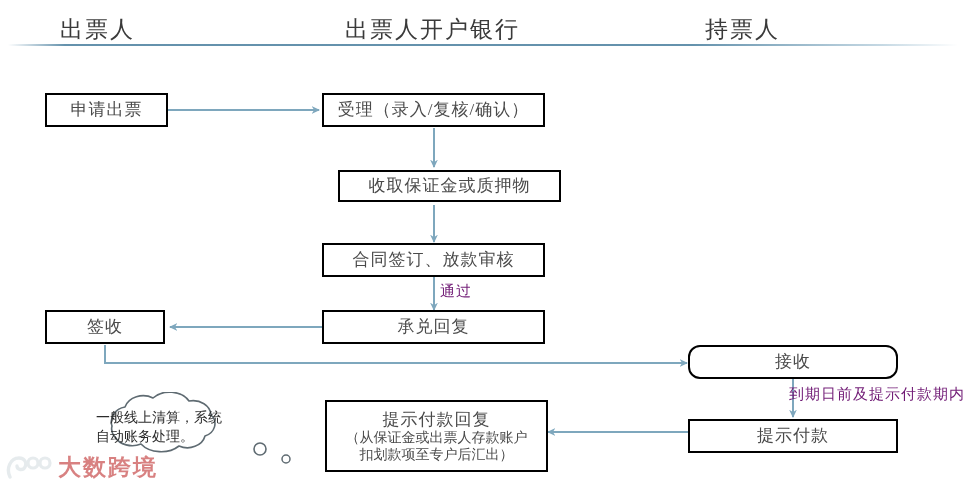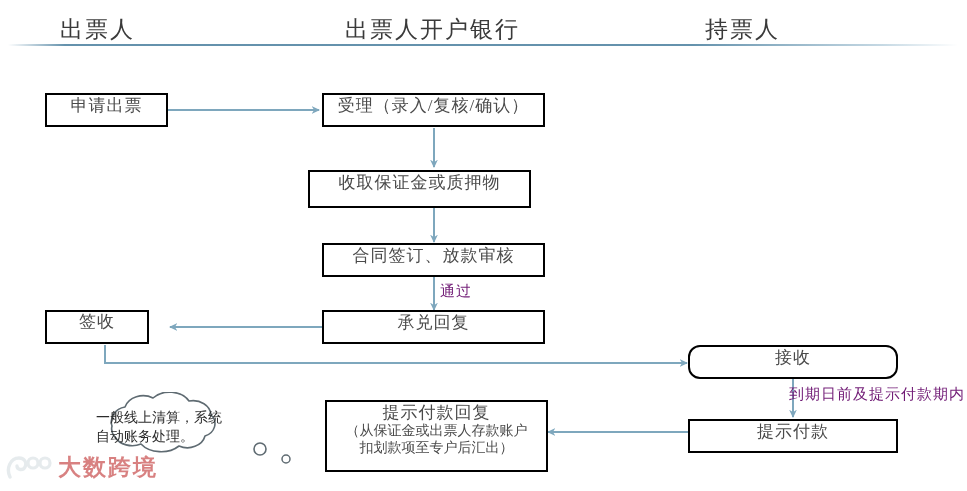--- a/index.html
+++ b/index.html
@@ -40,20 +40,21 @@
   
   .node{
     position:absolute;
     box-sizing:border-box;
     border:2px solid #000000;
     background:#ffffff;
     color:#4a4a4a;
     display:flex;
     flex-direction:column;
     align-items:center;
+    justify-content:center;
     text-align:center;
     font-size:17px;
     line-height:1.25;
     font-family:"Liberation Serif","DejaVu Serif",serif;
     letter-spacing:1px;
   }
   .node .sub{
     font-size:14px;
     letter-spacing:0px;
     line-height:1.2;
@@ -142,33 +143,33 @@
   </svg>
 
   <div class="node" style="left:45px;top:93px;width:123px;height:34px;">
     <span>申请出票</span>
   </div>
 
   <div class="node" style="left:322px;top:93px;width:223px;height:34px;">
     <span>受理（录入/复核/确认）</span>
   </div>
 
-  <div class="node" style="left:308px;top:170px;width:223px;height:38px;">
+  <div class="node" style="left:338px;top:170px;width:223px;height:32px;">
     <span>收取保证金或质押物</span>
   </div>
 
   <div class="node" style="left:322px;top:243px;width:223px;height:34px;">
     <span>合同签订、放款审核</span>
   </div>
 
   <div class="node" style="left:322px;top:310px;width:223px;height:34px;">
     <span>承兑回复</span>
   </div>
 
-  <div class="node" style="left:45px;top:310px;width:104px;height:34px;font-family:Liberation Mono, monospace;">
+  <div class="node" style="left:45px;top:310px;width:120px;height:34px;">
     <span>签收</span>
   </div>
 
   <div class="node" style="left:688px;top:345px;width:210px;height:34px;border-radius:12px;">
     <span>接收</span>
   </div>
 
   <div class="node" style="left:688px;top:419px;width:210px;height:34px;">
     <span>提示付款</span>
   </div>

